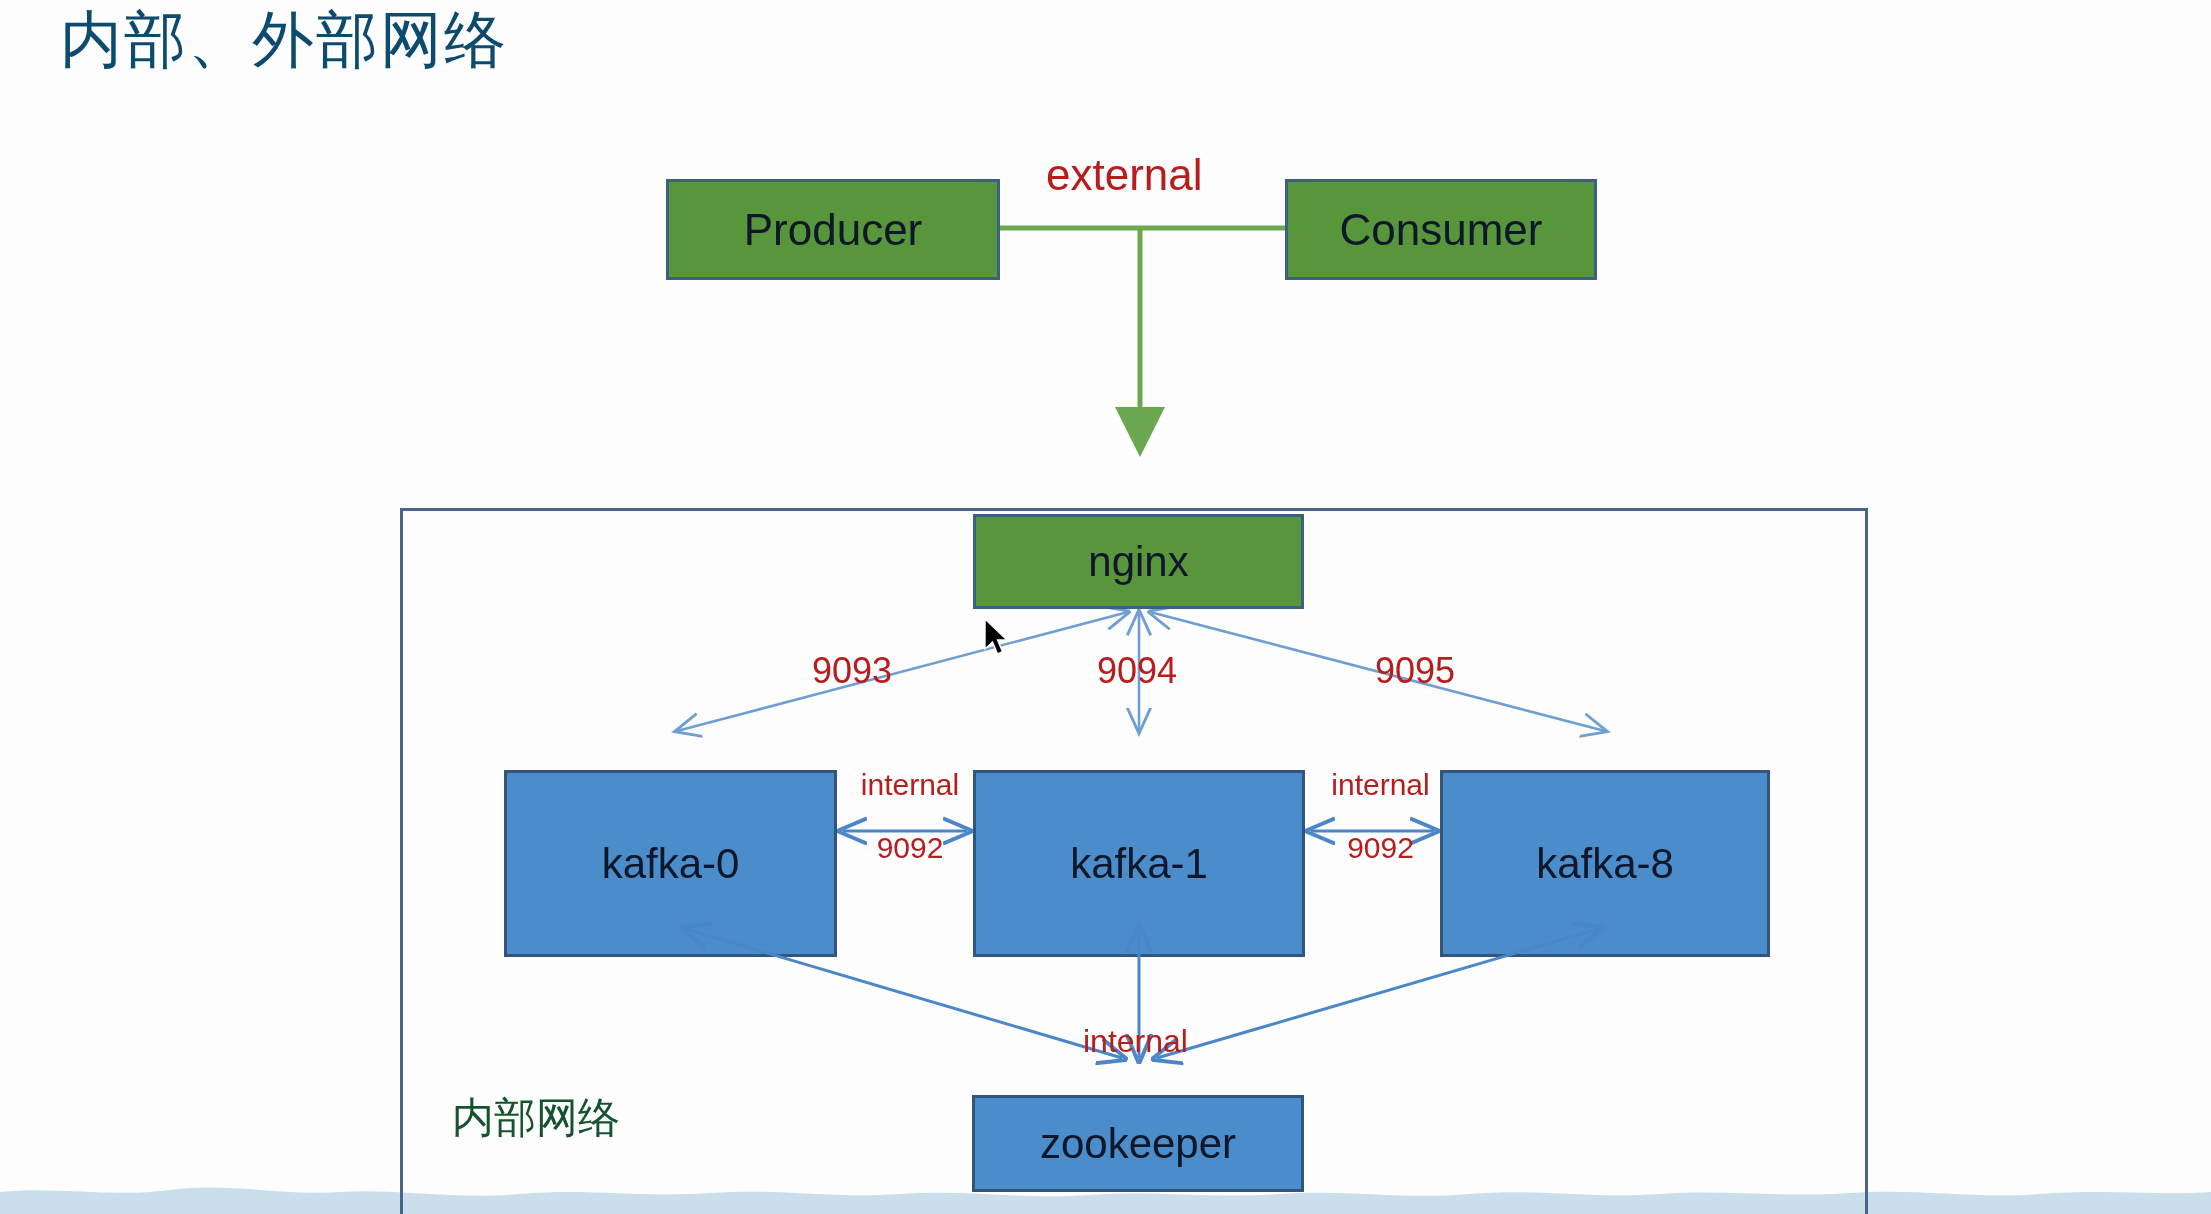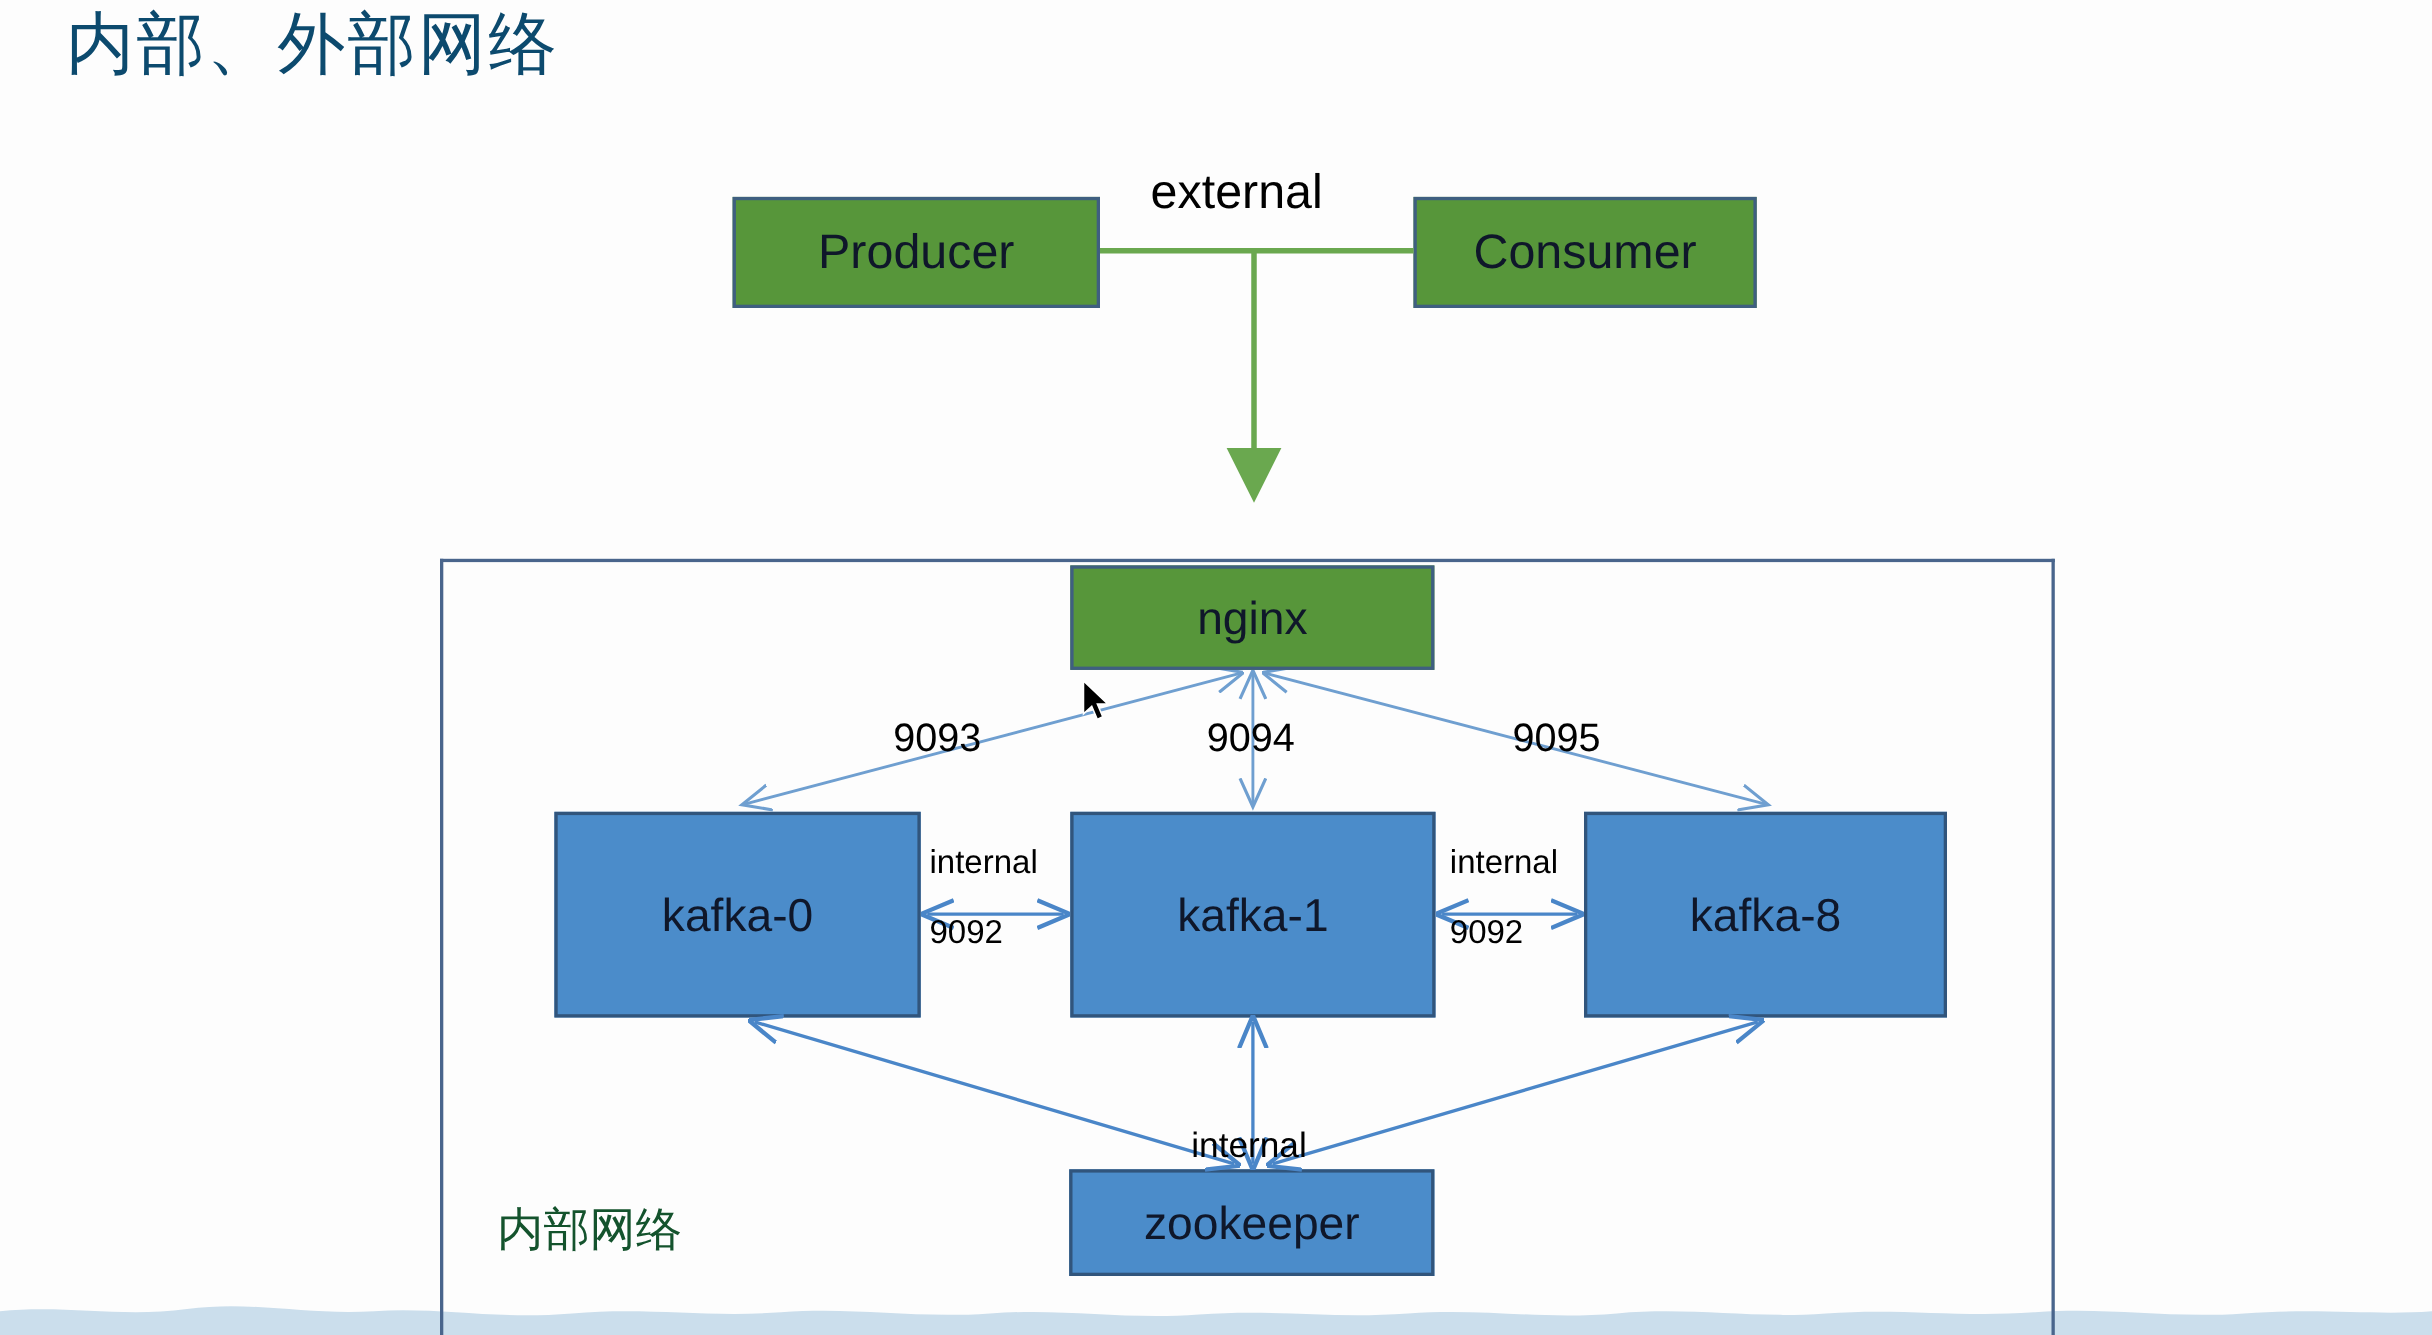--- a/index.html
+++ b/index.html
@@ -52,20 +52,21 @@
     text-align: center;
     white-space: nowrap;
   }
   .node.green {
     background: #57963a;
     border: 3px solid #3f5f80;
   }
   .node.blue {
     background: #4b8cca;
     border: 3px solid #31557c;
+    margin-top: 32px;
   }
 
   #node-producer { left: 666px; top: 179px; width: 334px; height: 101px; font-size: 44px; }
   #node-consumer { left: 1285px; top: 179px; width: 312px; height: 101px; font-size: 44px; }
   #node-publicip { left: 1038px; top: 443px; width: 200px; height: 66px; font-size: 38px;
                    font-family: "DejaVu Sans", "Liberation Sans", sans-serif; z-index: 6; }
   #node-nginx    { left: 973px; top: 514px; width: 331px; height: 95px; font-size: 42px; z-index: 6; }
   #node-kafka0   { left: 504px; top: 738px; width: 333px; height: 187px; font-size: 42px; }
   #node-kafka1   { left: 973px; top: 738px; width: 332px; height: 187px; font-size: 42px; }
   #node-kafka2   { left: 1440px; top: 738px; width: 330px; height: 187px; font-size: 42px; }
@@ -101,23 +102,23 @@
     left: 0; top: 0;
     width: 2211px;
     height: 1214px;
     z-index: 3;
     pointer-events: none;
   }
 
   
   .edge-label {
     position: absolute;
-    color: #000000;
-    white-space: nowrap;
-    text-align: left;
+    color: #b91c1c;
+    white-space: nowrap;
+    text-align: center;
     z-index: 5;
   }
   .lbl-external { left: 1046px; top: 150px; font-size: 44px; }
   .lbl-9093     { left: 812px;  top: 650px; font-size: 36px; }
   .lbl-9094     { left: 1097px; top: 650px; font-size: 36px; }
   .lbl-9095     { left: 1375px; top: 650px; font-size: 36px; }
   .lbl-mid-left  { left: 845px; top: 765px; width: 130px; font-size: 30px; line-height: 1.35; }
   .lbl-mid-right { left: 1318px; top: 765px; width: 125px; font-size: 30px; line-height: 1.35; }
   .lbl-mid-left div, .lbl-mid-right div { white-space: nowrap; }
   .lbl-mid-left .gap, .lbl-mid-right .gap { height: 22px; }

